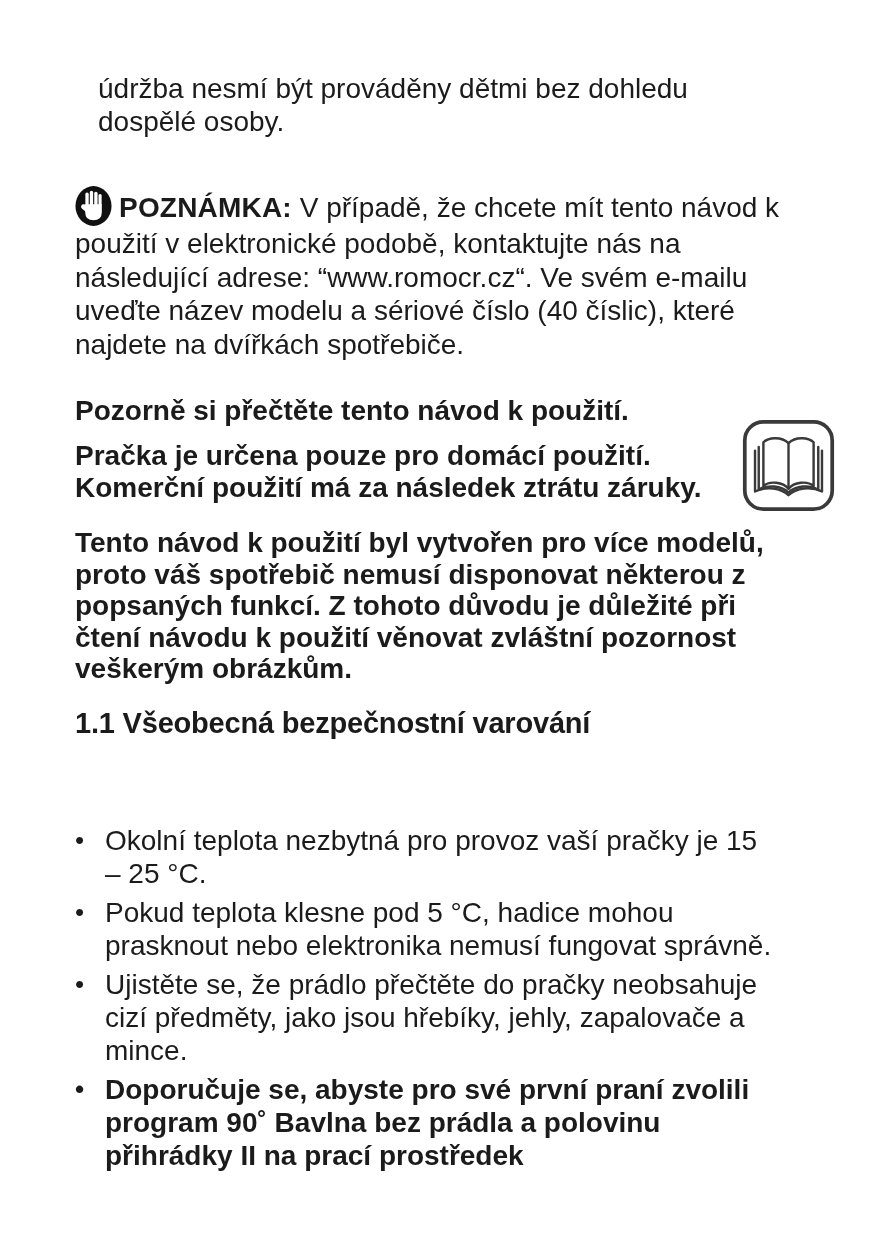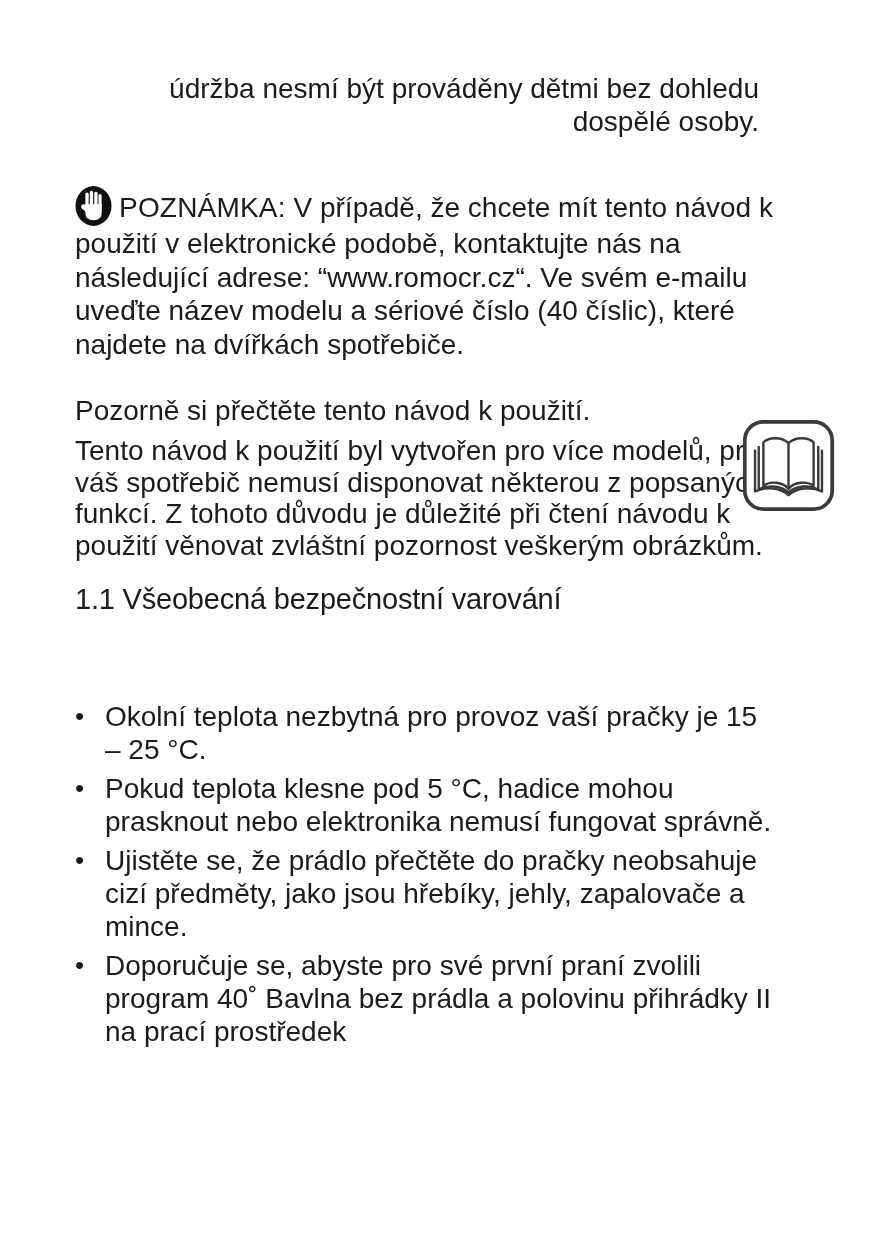--- a/index.html
+++ b/index.html
@@ -7,34 +7,34 @@
   body {
     width: 874px; height: 1240px;
     font-family: "Liberation Sans", "DejaVu Sans", sans-serif;
     color: #1b1b1b;
     position: relative;
     overflow: hidden;
   }
   .page { position: relative; width: 874px; height: 1240px; padding: 0 66px 0 75px; }
 
   .para { font-size: 28px; line-height: 33px; }
-  .b { font-weight: normal; }
+  .b { font-weight: bold; }
 
-  .p-cont { margin: 72px 0 0 12px; max-width: 672px; text-align: right; }
+  .p-cont { margin: 72px 0 0 23px; max-width: 672px; }
 
   .note-para { margin-top: 47px; max-width: 710px; line-height: 33.5px; }
   .note-icon { display: inline-block; width: 37px; height: 42px; vertical-align: -10px; margin-right: 7px; }
   .note-icon svg { display: block; width: 100%; height: 100%; }
-  .note-label { font-weight: normal; letter-spacing: 0.2px; }
+  .note-label { font-weight: bold; letter-spacing: 0.2px; }
 
   .p-read { margin-top: 33px; max-width: 700px; }
   .p-domestic { margin-top: 13px; max-width: 700px; line-height: 31.5px; }
-  .p-models { margin-top: 8px; max-width: 714px; line-height: 31.5px; }
+  .p-models { margin-top: 24px; max-width: 714px; line-height: 31.5px; }
 
-  .heading { margin-top: 22px; font-size: 29px; font-weight: normal; letter-spacing: -0.2px; }
+  .heading { margin-top: 22px; font-size: 29px; font-weight: bold; letter-spacing: -0.2px; }
 
   .bullets { list-style: none; margin-top: 84px; width: 700px; }
   .bullets li { display: flex; font-size: 28px; line-height: 33px; margin-bottom: 6px; }
   .bullets .marker { flex: 0 0 30px; font-size: 26px; }
 
   .book-badge { position: absolute; top: 347px; right: 39px; width: 93px; height: 93px; }
   .book-badge svg { display: block; width: 100%; height: 100%; }
 </style>
 </head>
 <body>
@@ -67,37 +67,38 @@
         <path d="M14 34 V78 C 26 72, 42 74, 50 82 C 58 74, 74 72, 86 78 V34"></path>
         <path d="M18 30 V76 C 28 70, 42 72, 50 79 C 58 72, 72 70, 82 76 V30"></path>
         <path d="M50 26 C 42 18, 28 20, 23 25 V72 C 30 66, 44 68, 50 75 C 56 68, 70 66, 77 72 V25 C 72 20, 58 18, 50 26 Z" fill="#ffffff"></path>
         <path d="M50 26 V75"></path>
       </g>
     </svg>
   </div>
 
   <p class="para b p-read">Pozorně si přečtěte tento návod k použití.</p>
 
+  <p class="para b p-domestic">Pračka je určena pouze pro domácí použití. Komerční použití má za následek ztrátu záruky.</p>
 
   <p class="para b p-models">Tento návod k použití byl vytvořen pro více modelů, proto váš spotřebič nemusí disponovat některou z popsaných funkcí. Z tohoto důvodu je důležité při čtení návodu k použití věnovat zvláštní pozornost veškerým obrázkům.</p>
 
   <h2 class="heading">1.1 Všeobecná bezpečnostní varování</h2>
 
   <ul class="bullets">
     <li>
       <span class="marker">•</span>
       <span>Okolní teplota nezbytná pro provoz vaší pračky je 15 – 25 °C.</span>
     </li>
     <li>
       <span class="marker">•</span>
       <span>Pokud teplota klesne pod 5 °C, hadice mohou prasknout nebo elektronika nemusí fungovat správně.</span>
     </li>
     <li>
       <span class="marker">•</span>
       <span>Ujistěte se, že prádlo přečtěte do pračky neobsahuje cizí předměty, jako jsou hřebíky, jehly, zapalovače a mince.</span>
     </li>
     <li class="b">
       <span class="marker">•</span>
-      <span>Doporučuje se, abyste pro své první praní zvolili program 40˚ Bavlna bez prádla a polovinu přihrádky II na prací prostředek</span>
+      <span>Doporučuje se, abyste pro své první praní zvolili program 90˚ Bavlna bez prádla a polovinu přihrádky II na prací prostředek</span>
     </li>
   </ul>
 
 </div>
 
 </body></html>

